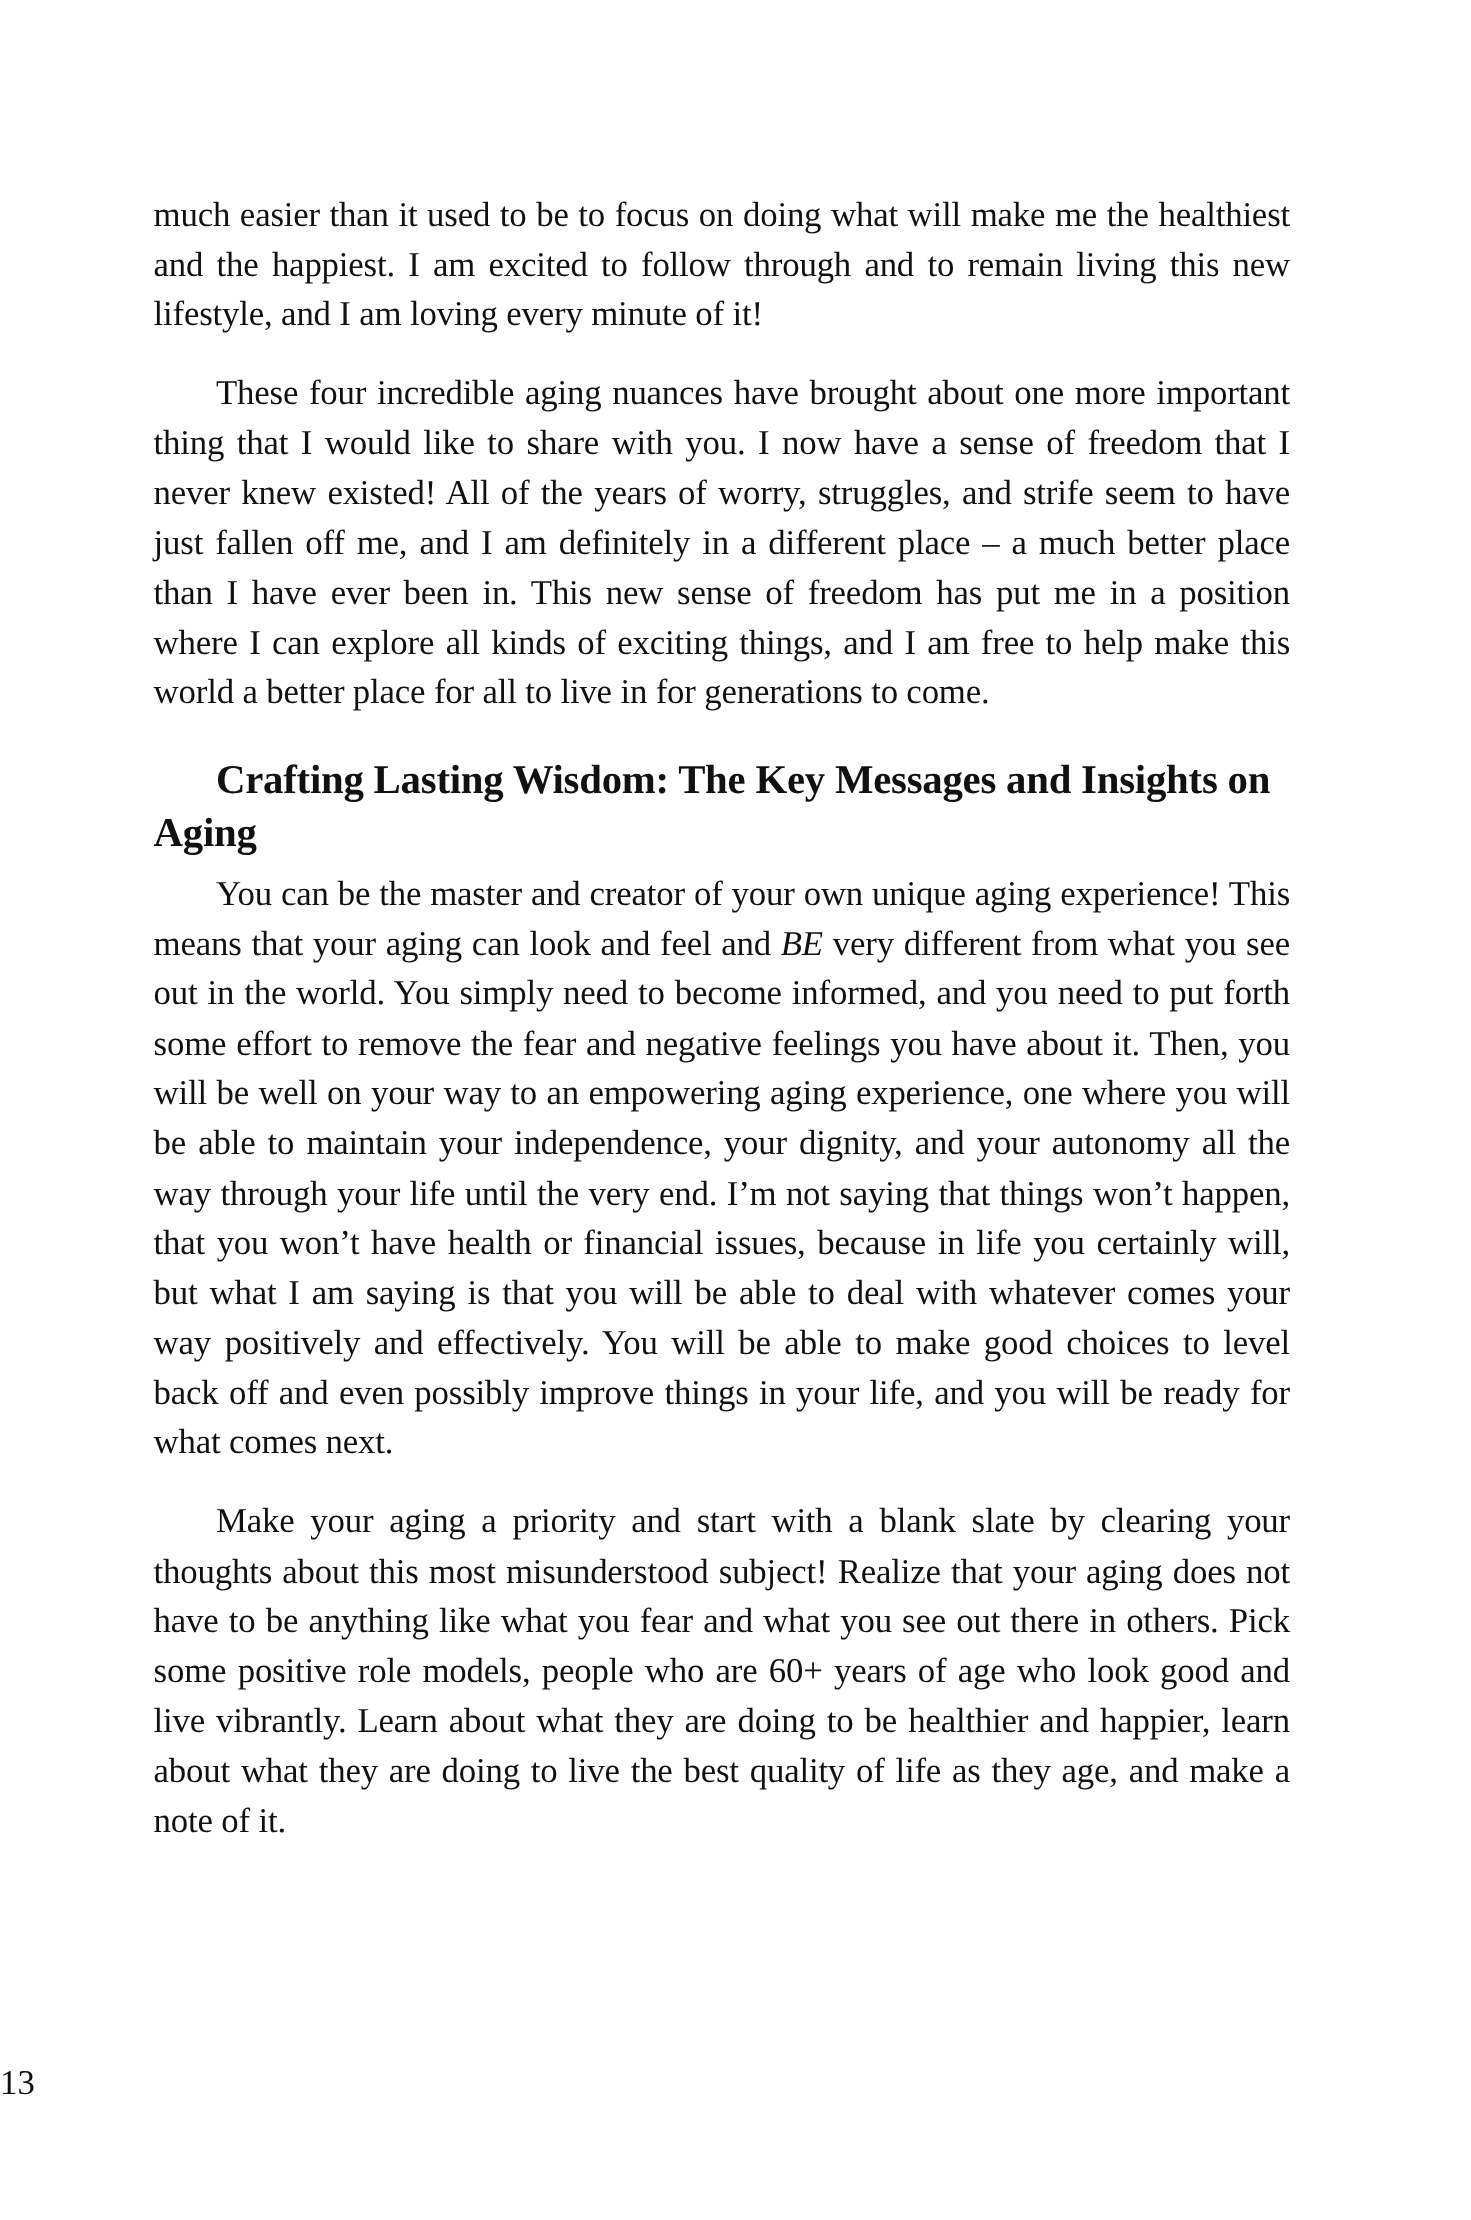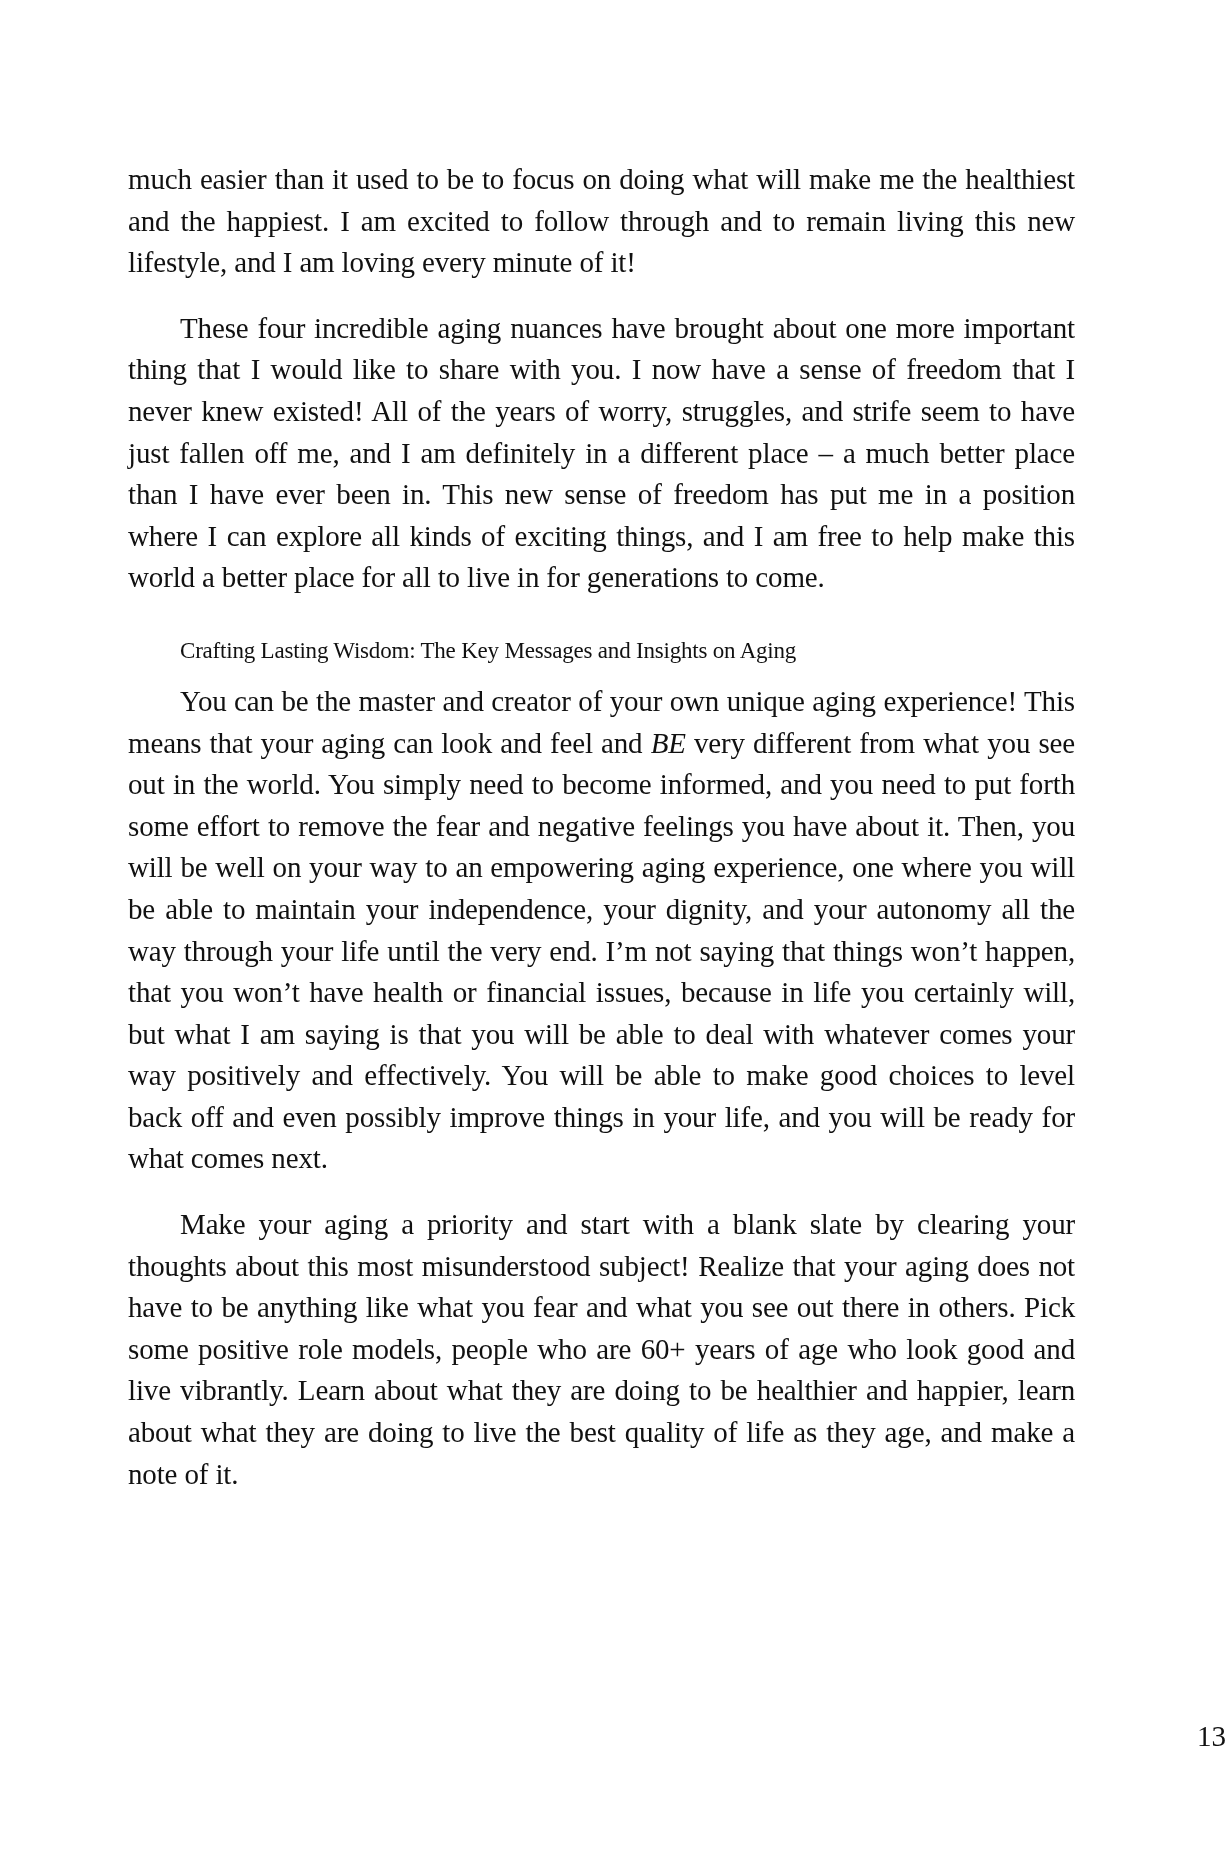--- a/index.html
+++ b/index.html
@@ -29,33 +29,33 @@
       margin: 0 0 24px 0;
       letter-spacing: -0.15px;
     }
     .para.indent {
       text-indent: 52px;
     }
     .para.first {
       text-indent: 0;
     }
     .heading {
-      font-size: 23px;
-      font-weight: normal;
+      font-size: 34px;
+      font-weight: bold;
       line-height: 44px;
       margin: 30px 0 8px 0;
       text-indent: 52px;
       letter-spacing: -0.2px;
     }
     .page-number {
       position: absolute;
       top: 1718px;
       left: 0;
       width: 1226px;
-      text-align: right;
+      text-align: left;
       font-size: 29px;
       line-height: 36px;
     }
     em { }
   </style>
 </head>
 <body>
 
 <div class="page">
   <p class="para first">much easier than it used to be to focus on doing what will make me the healthiest and the happiest. I am excited to follow through and to remain living this new lifestyle, and I am loving every minute of it!</p>

